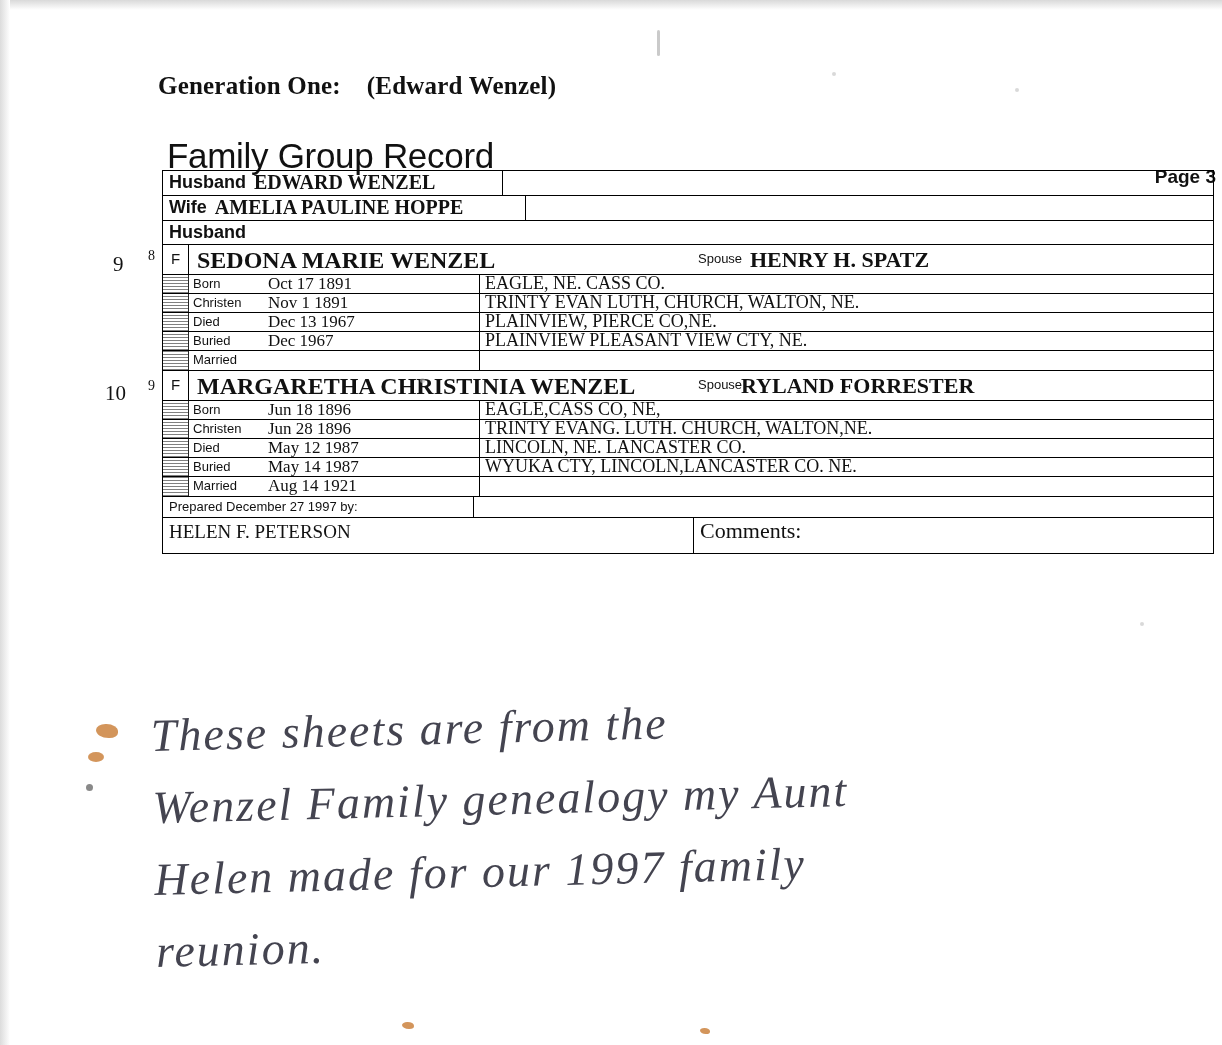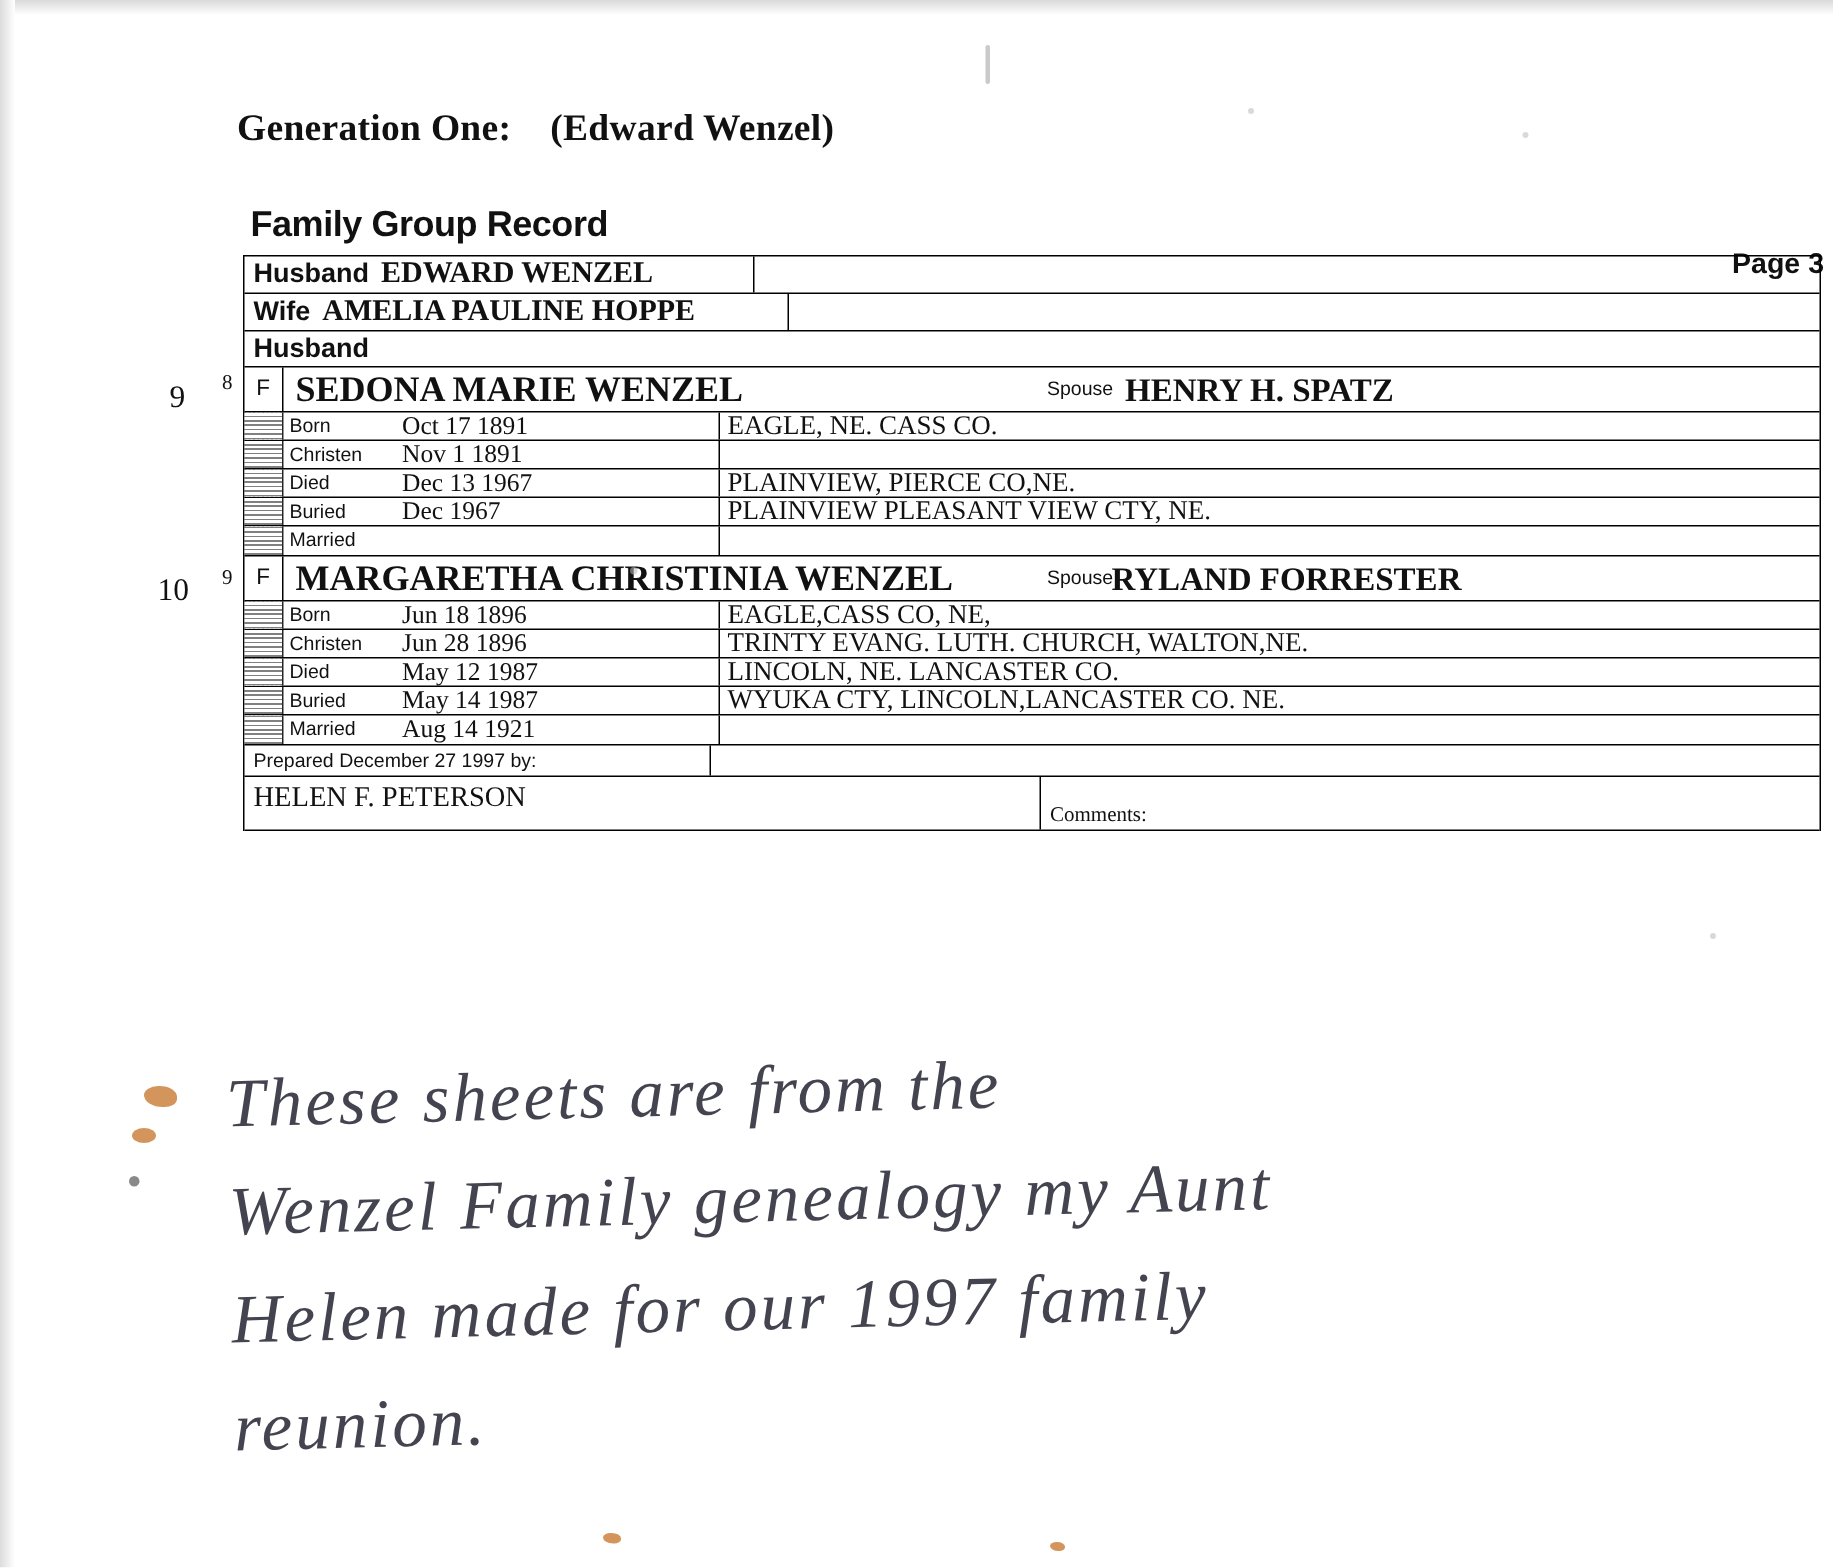--- a/index.html
+++ b/index.html
@@ -47,22 +47,22 @@
   }
   .gen-title .gen-name {
     margin-left: 26px;
   }
 
   .fgr-title {
     position: absolute;
     left: 167px;
     top: 136px;
     font-family: "Liberation Sans", sans-serif;
-    font-weight: bold;
-    font-size: 24px;
+    font-weight: normal;
+    font-size: 35px;
     letter-spacing: -0.3px;
   }
 
   .page-num {
     position: absolute;
     right: 6px;
     top: 166px;
     font-family: "Liberation Sans", sans-serif;
     font-weight: bold;
     font-size: 19px;
@@ -240,23 +240,23 @@
     font-size: 19px;
     line-height: 24px;
   }
   .comments-cell {
     position: absolute;
     left: 530px; top: 0; bottom: 0; right: 0;
     border-left: 1.5px solid #000;
   }
   .comments-lbl {
     position: absolute;
-    left: 6px; top: 15px;
-    font-family: "Liberation Serif", serif;
-    font-size: 14px;
+    left: 6px; top: 2px;
+    font-family: "Liberation Serif", serif;
+    font-size: 22px;
     line-height: 22px;
   }
 
   
   .margin-num {
     position: absolute;
     font-family: "Liberation Serif", serif;
     font-size: 21px;
   }
   .margin-sup {
@@ -352,20 +352,21 @@
         <div class="ev-lbl">Born</div>
         <div class="ev-date">Oct 17 1891</div>
         <div class="ev-vline"></div>
         <div class="ev-place">EAGLE, NE. CASS CO.</div>
       </div>
       <div class="event-row">
         <div class="shade"></div>
         <div class="ev-lbl">Christen</div>
         <div class="ev-date">Nov 1 1891</div>
         <div class="ev-vline"></div>
+        <div class="ev-place">TRINTY EVAN LUTH, CHURCH, WALTON, NE.</div>
       </div>
       <div class="event-row">
         <div class="shade"></div>
         <div class="ev-lbl">Died</div>
         <div class="ev-date">Dec 13 1967</div>
         <div class="ev-vline"></div>
         <div class="ev-place">PLAINVIEW, PIERCE CO,NE.</div>
       </div>
       <div class="event-row">
         <div class="shade"></div>

